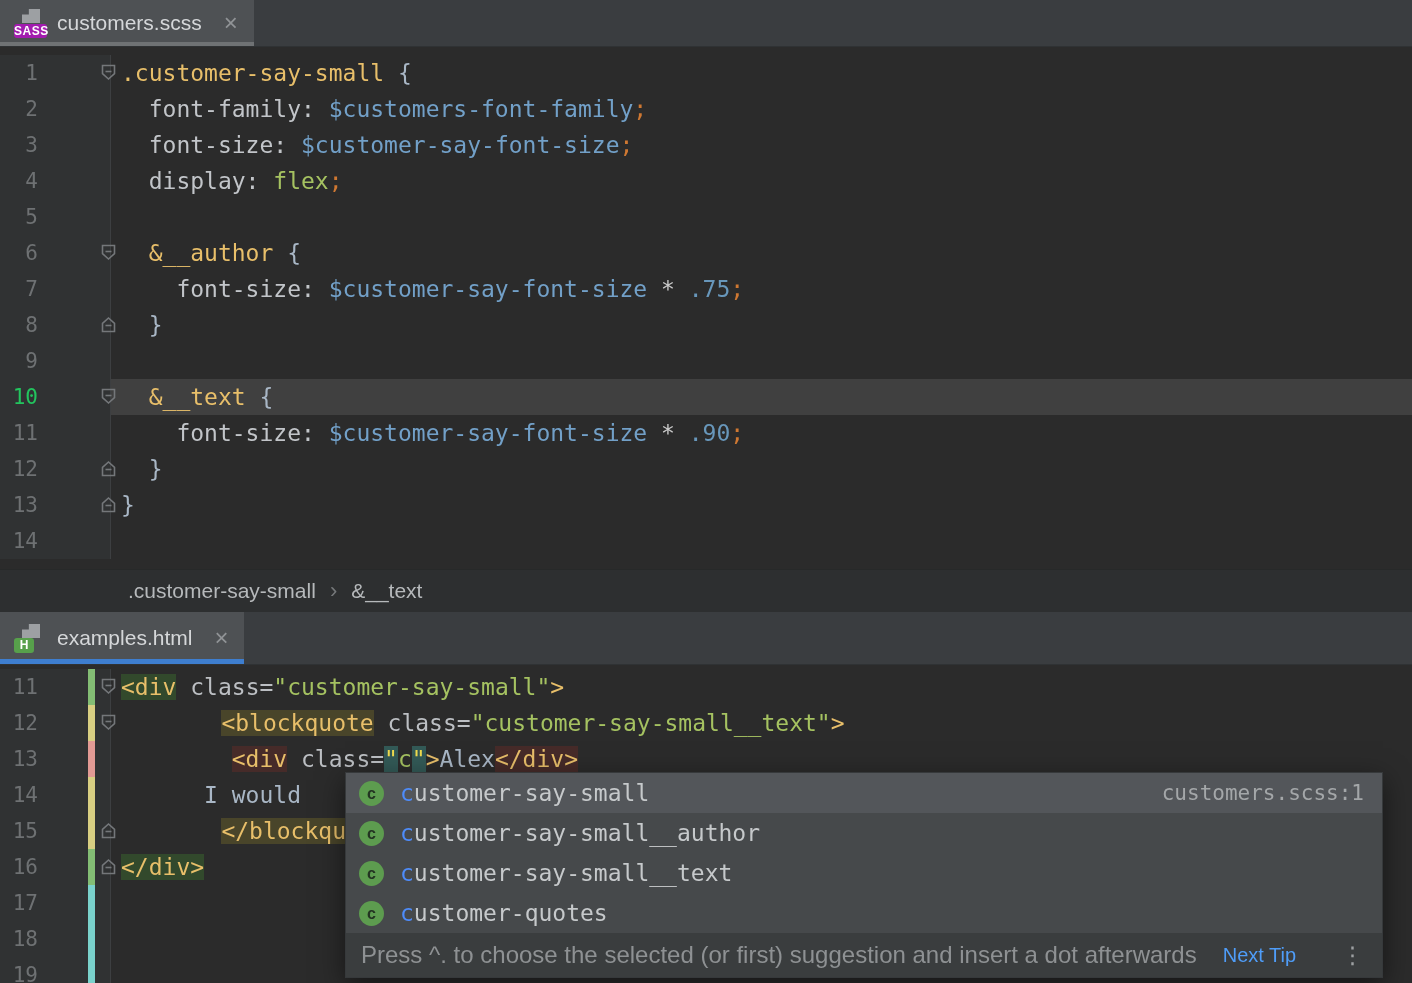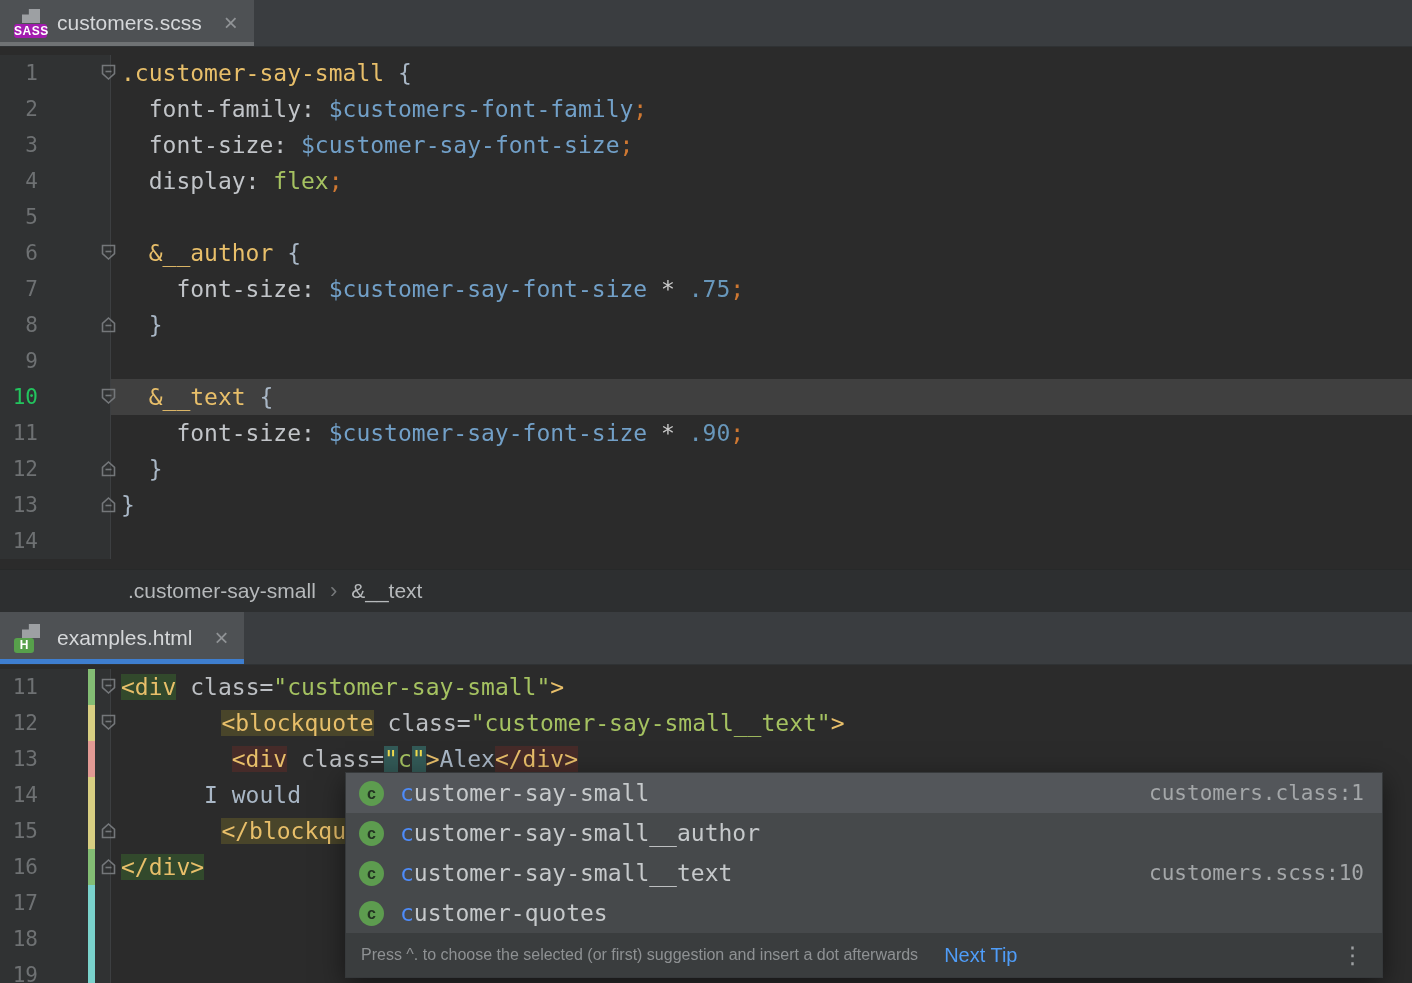--- a/index.html
+++ b/index.html
@@ -72,21 +72,21 @@
   .popup{position:absolute;left:345px;top:772px;width:1038px;background:#46494b;
          border:1px solid #36393b;box-sizing:border-box;box-shadow:0 8px 26px rgba(0,0,0,.5);z-index:10;}
   .popup-item{display:flex;align-items:center;height:40px;padding:0 18px 0 13px;}
   .popup-item.selected{background:#53565a;}
   .class-icon{flex:none;width:25px;height:25px;border-radius:50%;background:#5d9c4f;color:#233422;
               font:bold 16px/25px "Liberation Sans",sans-serif;text-align:center;margin-right:16px;}
   .item-name{font:23px/40px "DejaVu Sans Mono",monospace;color:#c6c9cb;white-space:pre;}
   .item-name .pfx{color:#4e8cf9;}
   .item-loc{margin-left:auto;font:21px/40px "DejaVu Sans Mono",monospace;color:#a4a7a9;}
   .popup-hint{height:44px;background:#3a3d3e;display:flex;align-items:center;padding:0 18px 0 15px;}
-  .hint-text{font-size:16px;color:#8e9193;}
+  .hint-text{font-size:24px;color:#8e9193;}
   .next-tip{font-size:20px;color:#4f9df8;margin-left:26px;}
   .more{margin-left:auto;font-size:23px;color:#9da0a2;}
 </style>
 </head>
 <body>
 
 <div class="screen">
 
   <section>
     <div class="tabbar tabbar-top">
@@ -310,30 +310,29 @@
           <div class="code" style="padding-left: calc(0ch + 10px);"></div>
         </div>
       </div>
   </section>
 
   <div class="popup">
     <div id="popup-list">
         <div class="popup-item selected">
           <span class="class-icon">c</span>
           <span class="item-name"><span class="pfx">c</span>ustomer-say-small</span>
-          <span class="item-loc">customers.class:1</span>
+          <span class="item-loc">customers.scss:1</span>
         </div>
         <div class="popup-item">
           <span class="class-icon">c</span>
           <span class="item-name"><span class="pfx">c</span>ustomer-say-small__author</span>
         </div>
         <div class="popup-item">
           <span class="class-icon">c</span>
           <span class="item-name"><span class="pfx">c</span>ustomer-say-small__text</span>
-          <span class="item-loc">customers.scss:10</span>
         </div>
         <div class="popup-item">
           <span class="class-icon">c</span>
           <span class="item-name"><span class="pfx">c</span>ustomer-quotes</span>
         </div>
       </div>
     <div class="popup-hint">
       <span class="hint-text">Press ^. to choose the selected (or first) suggestion and insert a dot afterwards</span>
       <span class="next-tip">Next Tip</span>
       <span class="more">⋮</span>

